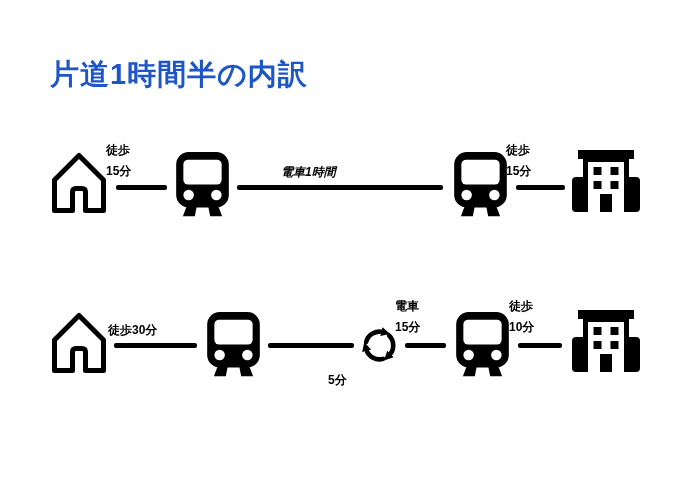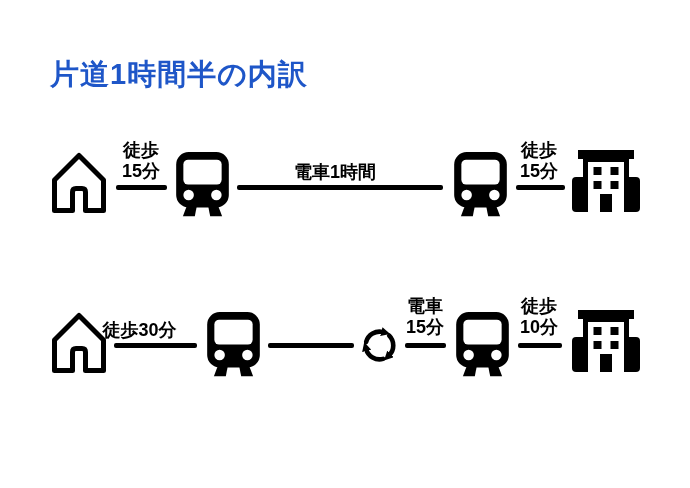--- a/index.html
+++ b/index.html
@@ -14,21 +14,21 @@
     font-size:29px;font-weight:700;letter-spacing:1px;
     color:var(--title-color,#1e56c8);
     white-space:nowrap;
   }
   .icon{position:absolute;}
   .icon svg{display:block;width:100%;height:100%;}
   .seg-line{
     position:absolute;height:5px;background:var(--ink,#000);border-radius:2px;
   }
   .seg-label{
-    position:absolute;text-align:center;font-weight:700;font-size:18px;line-height:21px;
+    position:absolute;font-weight:700;font-size:12px;line-height:21px;
     color:var(--ink,#000);white-space:nowrap;
   }
   .seg-label span{display:block;}
 </style>
 </head>
 <body>
 
 <div id="canvas">
 
   <div class="title">片道1時間半の内訳</div>
@@ -49,21 +49,21 @@
     <svg viewBox="0 0 55 70">
       <path d="M12 54 H22 L19.5 67 H7 Z" fill="#000"></path>
       <path d="M33 54 H43 L48 67 H35.5 Z" fill="#000"></path>
       <rect x="0" y="0" width="55" height="58" rx="13" fill="#000"></rect>
       <rect x="7.5" y="8" width="40" height="26" rx="5" fill="#fff"></rect>
       <circle cx="13" cy="45" r="5.5" fill="#fff"></circle>
       <circle cx="42" cy="45" r="5.5" fill="#fff"></circle>
     </svg>
   </div>
 
-  <div class="seg-label" style="left:265px;top:162px;width:140px;">
+  <div class="seg-label" style="left:281px;top:162px;width:140px;font-style:italic;">
     <span>電車1時間</span>
   </div>
   <div class="seg-line" style="left:237px;top:185px;width:206px;"></div>
 
   <div class="icon" style="left:453px;top:152px;width:55px;height:67px;">
     <svg viewBox="0 0 55 70">
       <path d="M12 54 H22 L19.5 67 H7 Z" fill="#000"></path>
       <path d="M33 54 H43 L48 67 H35.5 Z" fill="#000"></path>
       <rect x="0" y="0" width="55" height="58" rx="13" fill="#000"></rect>
       <rect x="7.5" y="8" width="40" height="26" rx="5" fill="#fff"></rect>
@@ -92,21 +92,21 @@
       <rect x="28" y="44" width="12" height="18" fill="#000"></rect>
     </svg>
   </div>
 
   <div class="icon" style="left:52px;top:312px;width:54px;height:61px;">
     <svg viewBox="0 0 54 61" fill="none" stroke="#000" stroke-width="5" stroke-linejoin="round" stroke-linecap="round">
       <path d="M27 3.5 L51.5 28 V58.5 H33.5 V40 Q33.5 36.5 30 36.5 H24 Q20.5 36.5 20.5 40 V58.5 H2.5 V28 Z"></path>
     </svg>
   </div>
 
-  <div class="seg-label" style="left:92px;top:320px;width:95px;">
+  <div class="seg-label" style="left:108px;top:320px;width:95px;">
     <span>徒歩30分</span>
   </div>
   <div class="seg-line" style="left:114px;top:343px;width:83px;"></div>
 
   <div class="icon" style="left:206px;top:312px;width:55px;height:67px;">
     <svg viewBox="0 0 55 70">
       <path d="M12 54 H22 L19.5 67 H7 Z" fill="#000"></path>
       <path d="M33 54 H43 L48 67 H35.5 Z" fill="#000"></path>
       <rect x="0" y="0" width="55" height="58" rx="13" fill="#000"></rect>
       <rect x="7.5" y="8" width="40" height="26" rx="5" fill="#fff"></rect>
@@ -125,20 +125,21 @@
         </marker>
       </defs>
       <g fill="none" stroke="#000" stroke-width="4.5" stroke-linecap="round">
         <path d="M7.96 17.5 A13.5 13.5 0 0 1 24.5 7.96" marker-end="url(#arw)"></path>
         <path d="M30.5 11.45 A13.5 13.5 0 0 1 30.5 30.5" marker-end="url(#arw)"></path>
         <path d="M24.5 34.04 A13.5 13.5 0 0 1 7.96 24.5" marker-end="url(#arw)"></path>
       </g>
     </svg>
   </div>
   <div class="seg-label" style="left:328px;top:370px;width:100px;">
+    <span>5分</span>
   </div>
 
   <div class="seg-label" style="left:395px;top:296px;width:60px;">
     <span>電車</span>
     <span>15分</span>
   </div>
   <div class="seg-line" style="left:405px;top:343px;width:41px;"></div>
 
   <div class="icon" style="left:455px;top:312px;width:55px;height:67px;">
     <svg viewBox="0 0 55 70">

